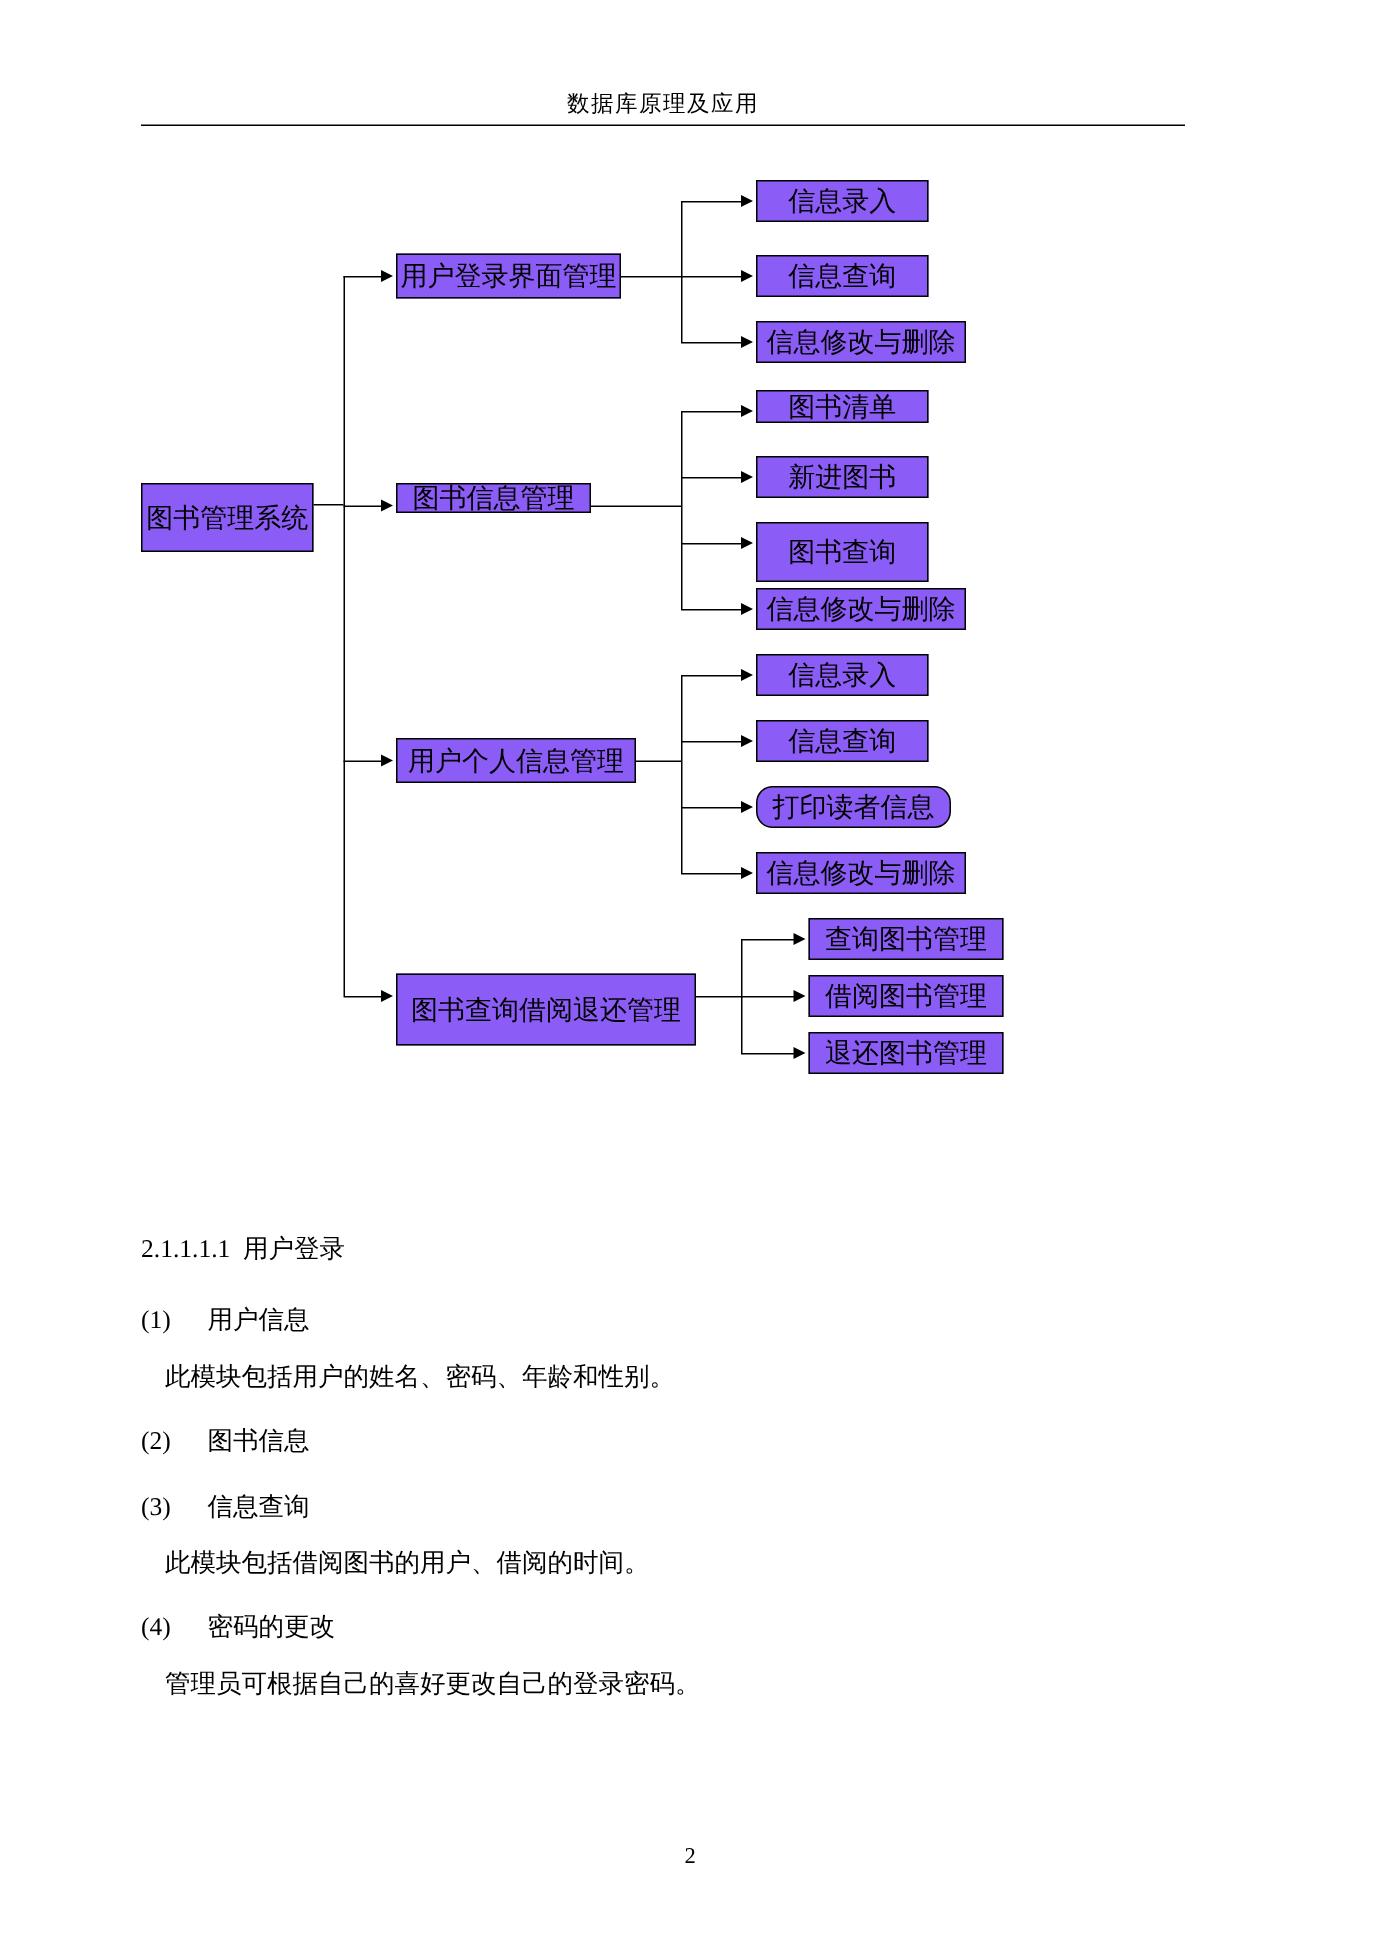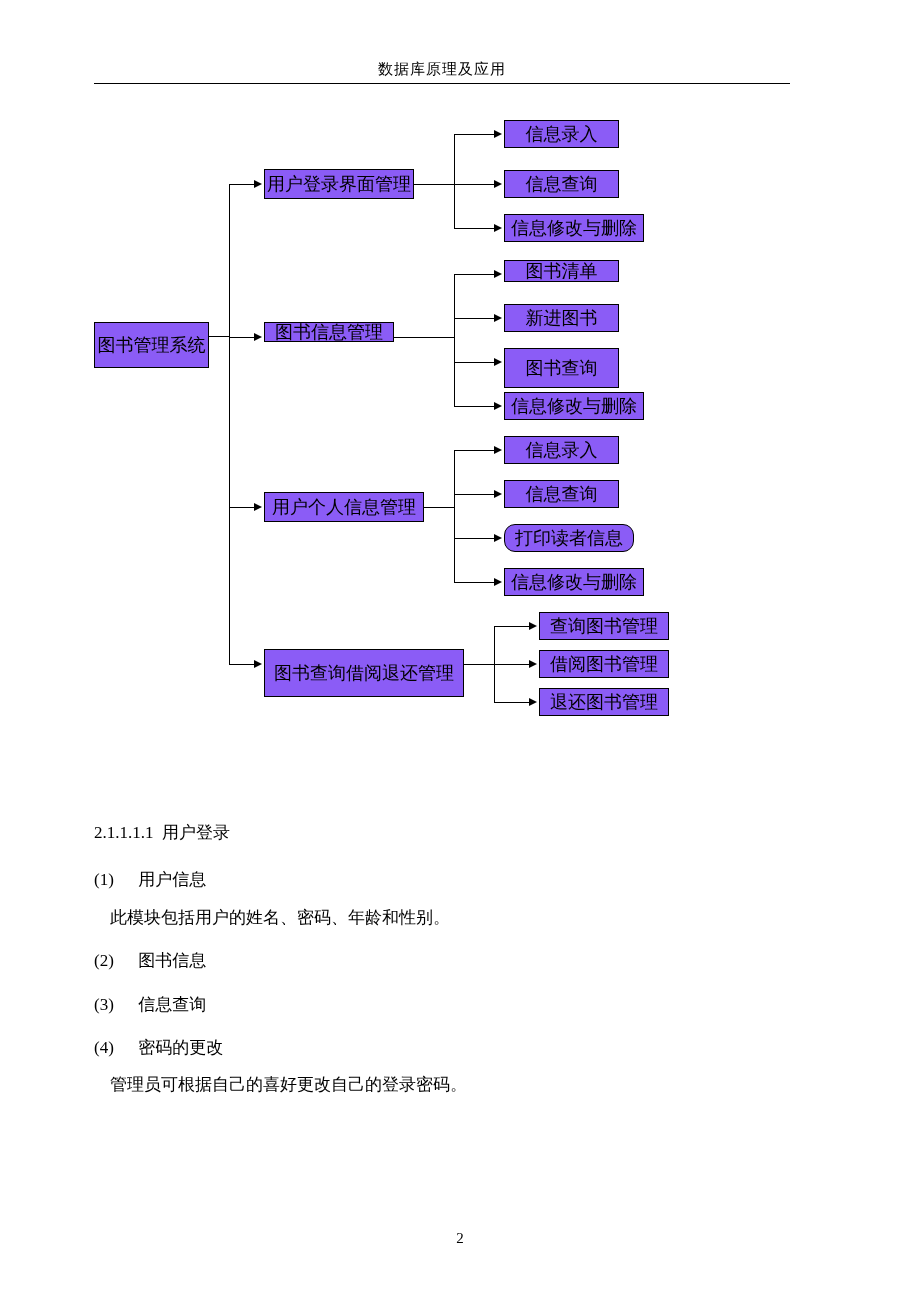--- a/index.html
+++ b/index.html
@@ -189,20 +189,21 @@
     </div>
 
     <div class="list-item">
       <span class="list-label">(2)</span>
       <span class="list-title">图书信息</span>
     </div>
 
     <div class="list-item">
       <span class="list-label">(3)</span>
       <span class="list-title">信息查询</span>
+      <div class="list-desc">此模块包括借阅图书的用户、借阅的时间。</div>
     </div>
 
     <div class="list-item">
       <span class="list-label">(4)</span>
       <span class="list-title">密码的更改</span>
       <div class="list-desc">管理员可根据自己的喜好更改自己的登录密码。</div>
     </div>
   </div>
 
   <div class="page-number">2</div>

